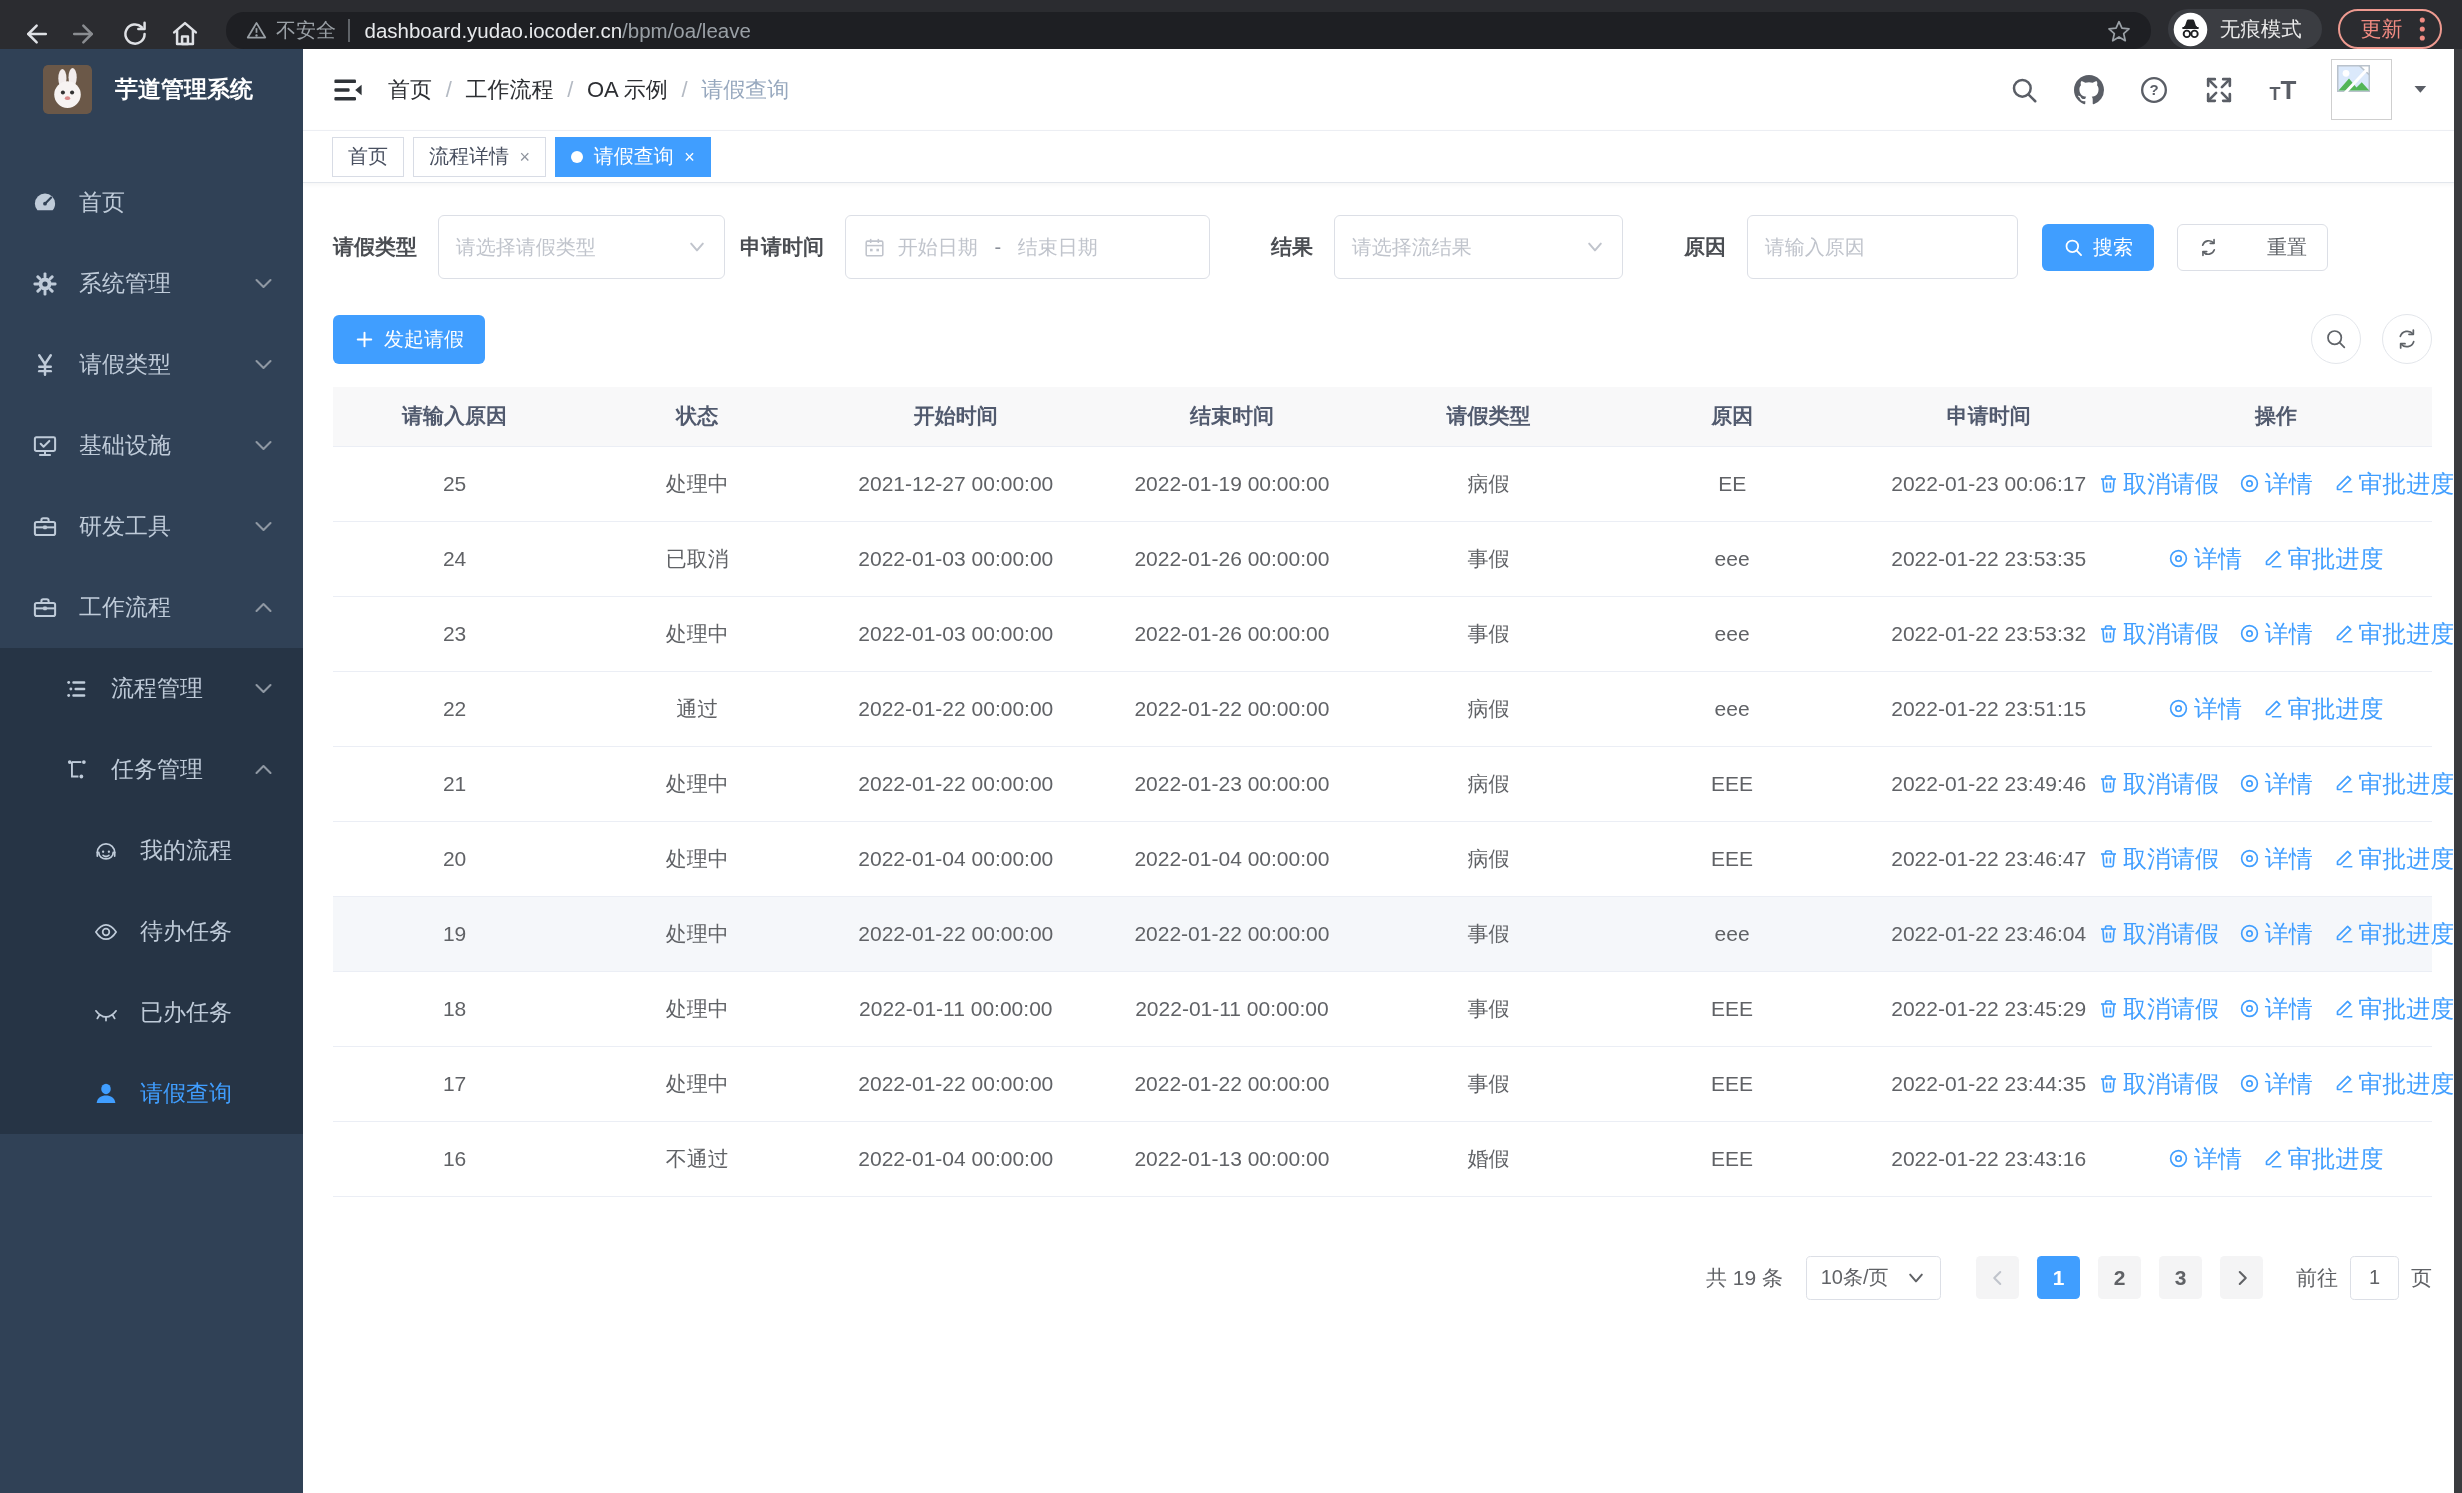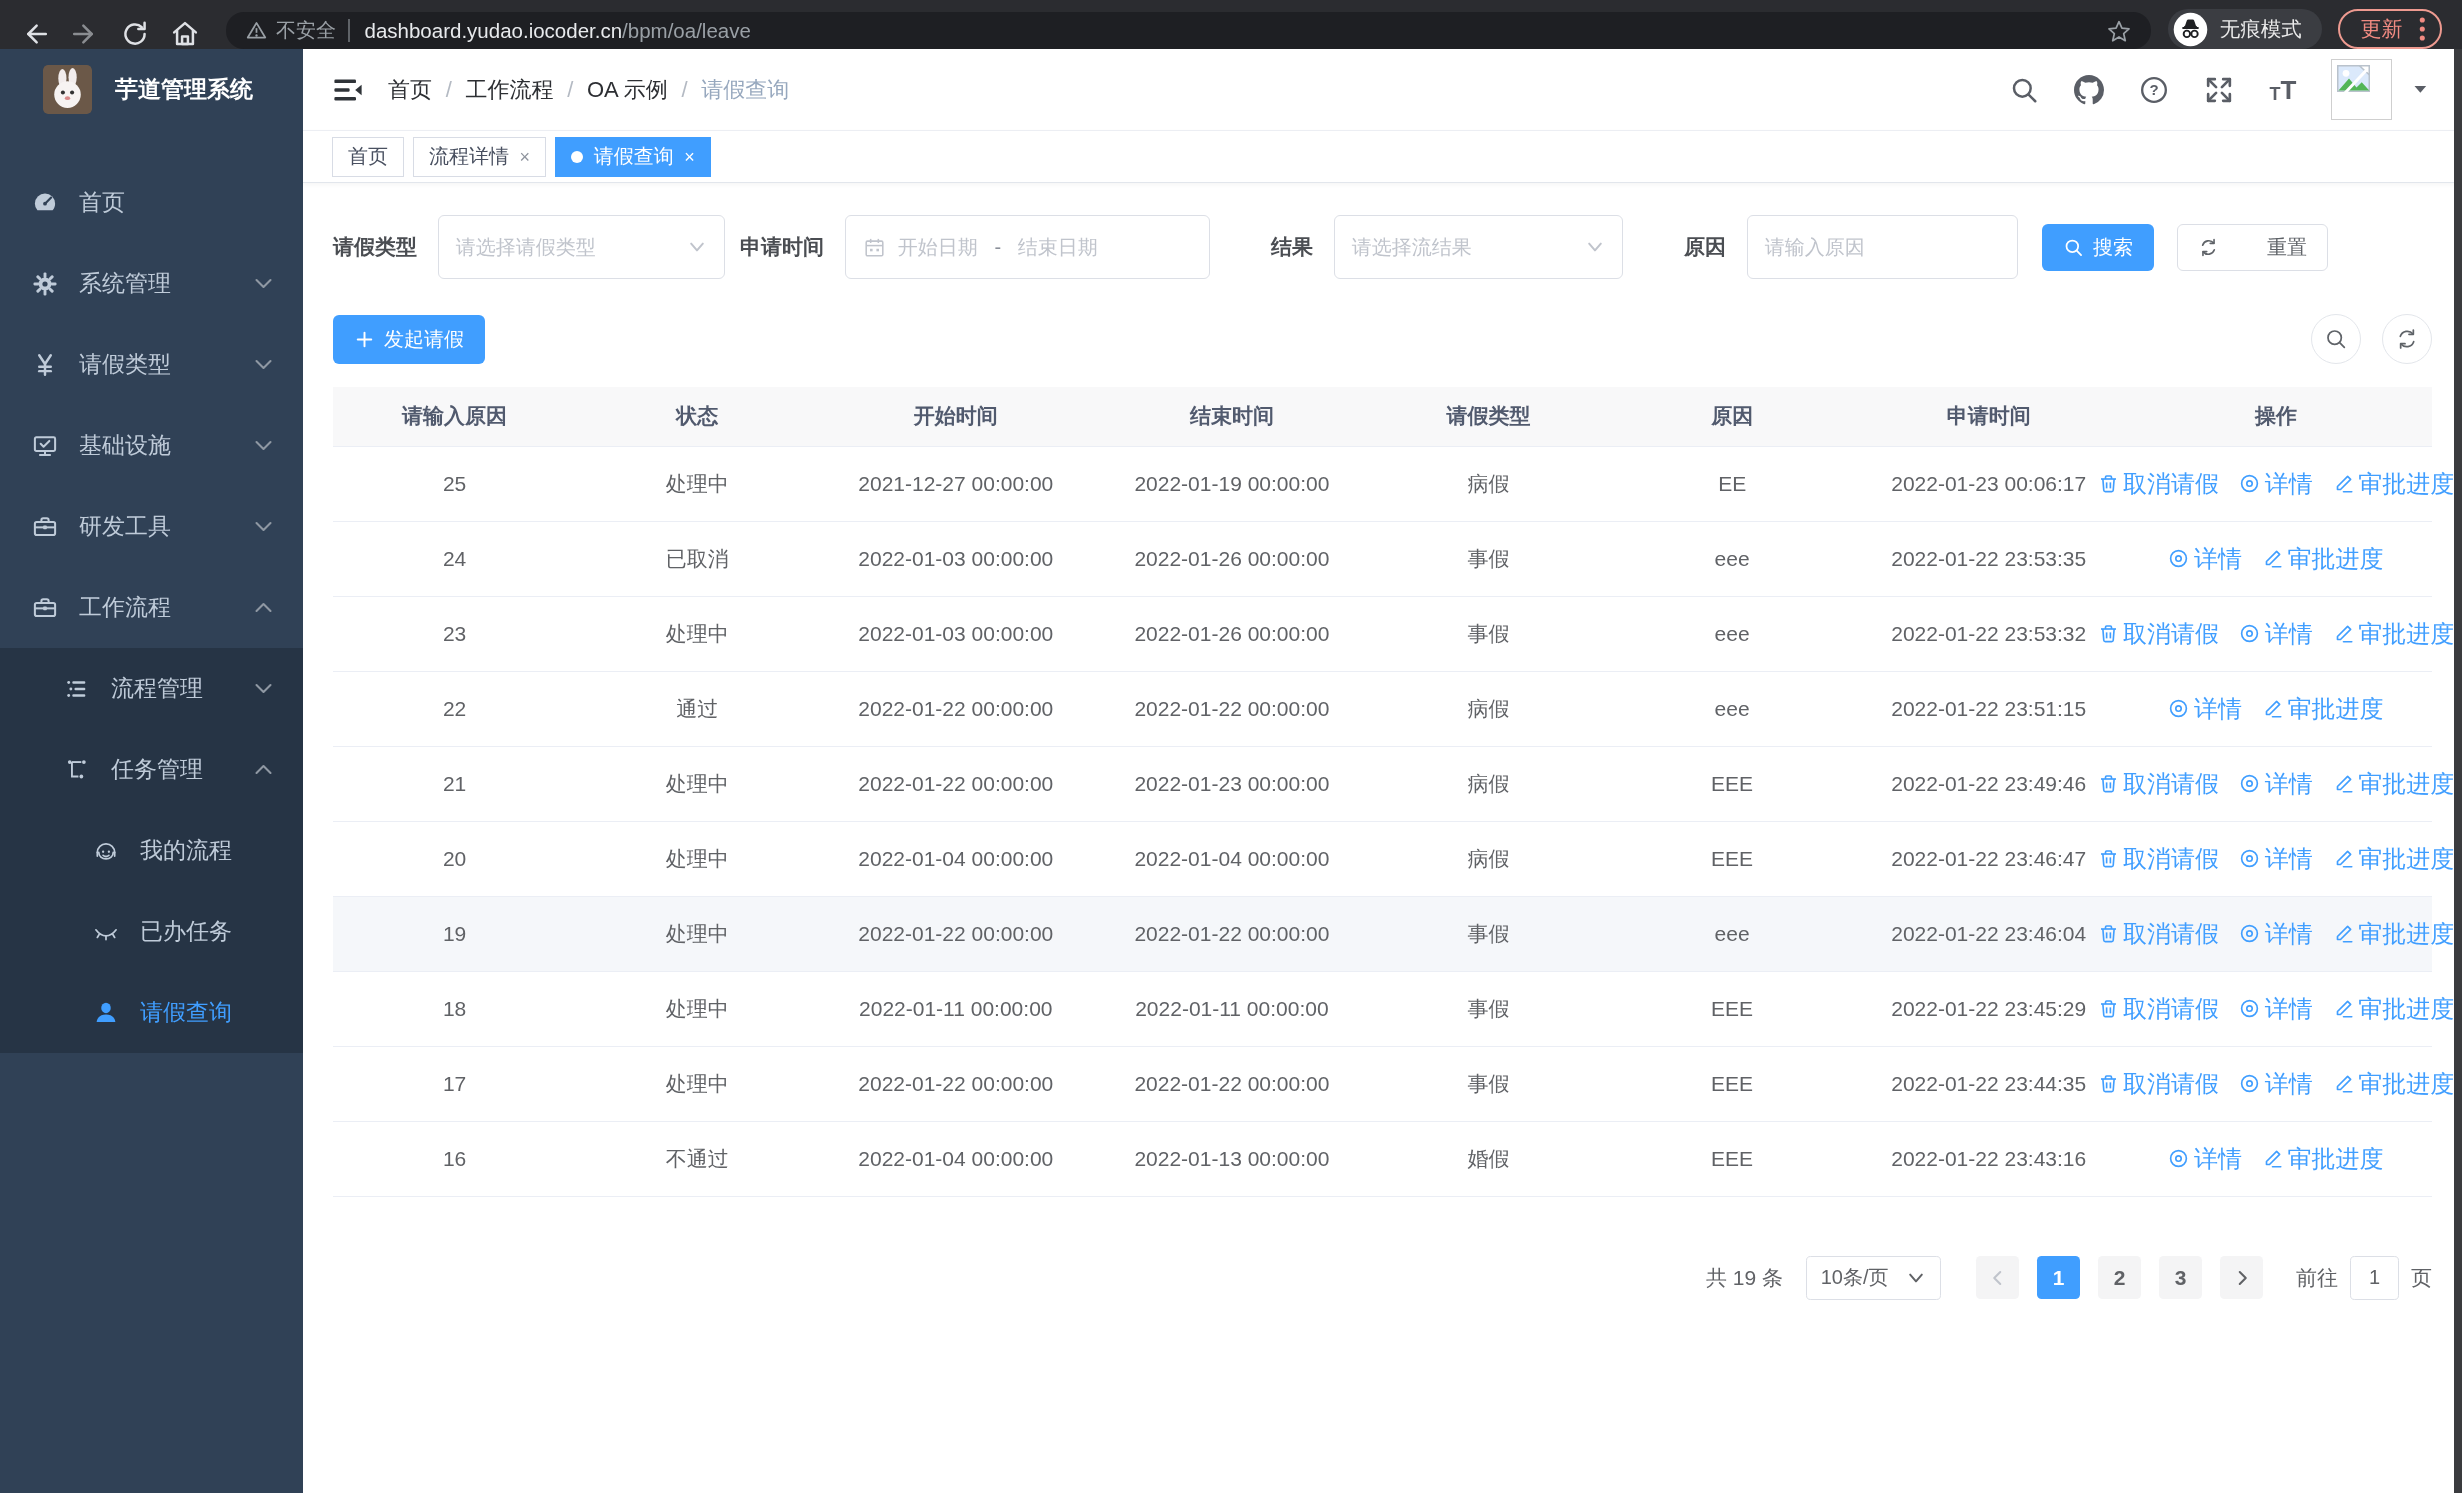--- a/index.html
+++ b/index.html
@@ -353,20 +353,30 @@
             <svg viewBox="0 0 36 36" fill="none" stroke="currentColor" stroke-width="2.4">
               <path d="M6 20a12 12 0 0 1 24 0" stroke-linecap="round"></path>
               <path d="M8 20a10 9 0 0 0 20 0" stroke-linecap="round"></path>
               <circle cx="14" cy="19" r="1.6" fill="currentColor" stroke="none"></circle>
               <circle cx="22" cy="19" r="1.6" fill="currentColor" stroke="none"></circle>
               <path d="M14 24c2.5 2 5.5 2 8 0" stroke-linecap="round"></path>
               <path d="M6 20v5M30 20v5" stroke-linecap="round"></path>
             </svg>
           </span>
     <span class="mi-label">我的流程</span>
+
+  </div>
+        <div class="menu-item lvl3 sub">
+    <span class="mi-icon">
+            <svg viewBox="0 0 36 36" fill="none" stroke="currentColor" stroke-width="2.4">
+              <path d="M4 18c4.5-7 10-10 14-10s9.5 3 14 10c-4.5 7-10 10-14 10S8.5 25 4 18z" stroke-linejoin="round"></path>
+              <circle cx="18" cy="18" r="4.6"></circle>
+            </svg>
+          </span>
+    <span class="mi-label">待办任务</span>
 
   </div>
         <div class="menu-item lvl3 sub">
     <span class="mi-icon">
             <svg viewBox="0 0 36 36" fill="none" stroke="currentColor" stroke-width="2.4" stroke-linecap="round">
               <path d="M4 15c4.5 6 10 8.5 14 8.5S27.5 21 32 15"></path>
               <path d="M8.5 21.5L6 25.5"></path>
               <path d="M18 23.5v5"></path>
               <path d="M27.5 21.5l2.5 4"></path>
             </svg>

